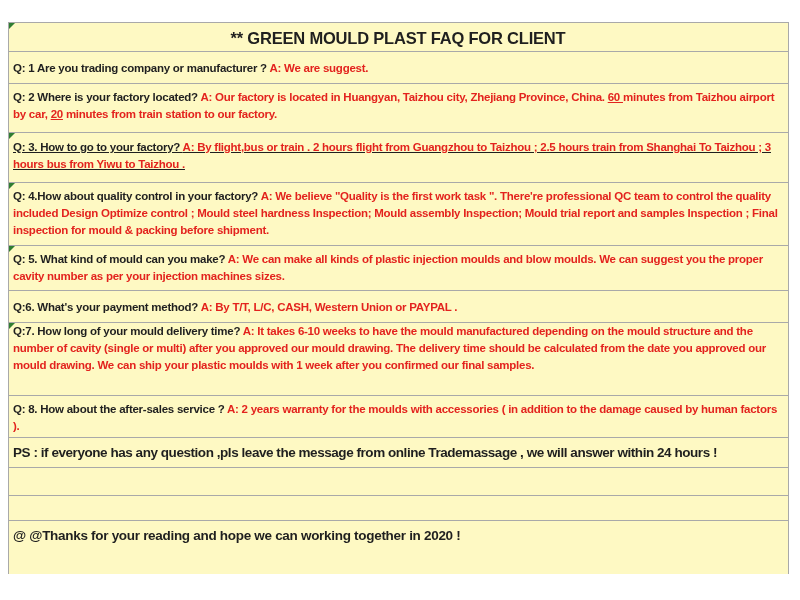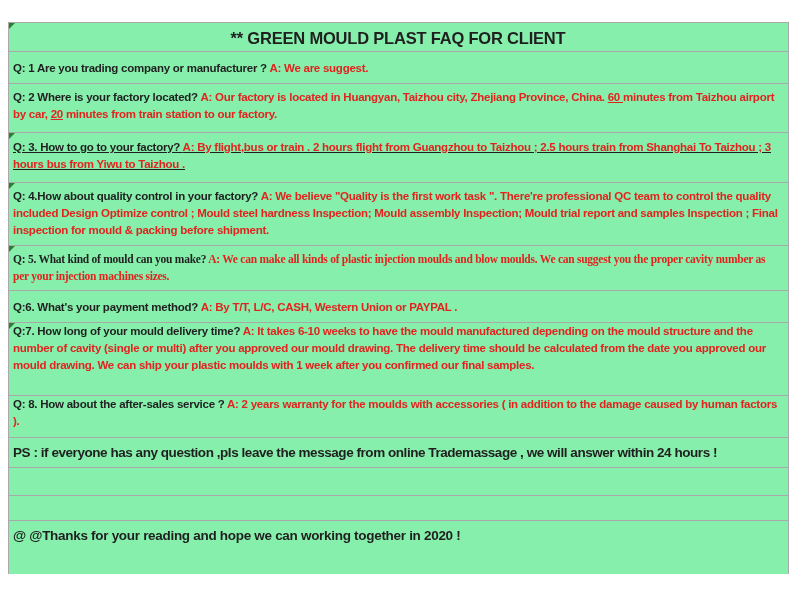--- a/index.html
+++ b/index.html
@@ -21,44 +21,44 @@
     position: relative;
     border: 1px solid var(--grid, #a9a9a9);
     margin-top: -1px;
     overflow: hidden;
     font-weight: 700;
     color: var(--ink, #1f1f1f);
     font-size: 11.5px;
     line-height: 17px;
     letter-spacing: -0.25px;
     padding: 0 5px 0 4px;
-    background: #86efac;
+    background: #fef9c3;
   }
   .row:first-child { margin-top: 0; }
   .q { color: var(--ink, #1f1f1f); }
   .a { color: var(--answer, #e3231e); }
   .u { text-decoration: underline; }
   .corner {
     position: absolute;
     top: 0;
     left: 0;
     width: 0;
     height: 0;
     border-top: 6px solid var(--marker, #2f7d31);
     border-right: 6px solid transparent;
   }
   .rt   { height: 30px; padding-top: 4px; text-align: center; font-size: 16.5px; line-height: 22px; letter-spacing: -0.2px; }
   .r1   { height: 33px; padding-top: 8px; }
   .r2   { height: 50px; padding-top: 5px; }
   .r3   { height: 51px; padding-top: 6px; text-decoration: underline; }
   .r4   { height: 64px; padding-top: 5px; }
-  .r5   { height: 46px; padding-top: 5px; font-family: Liberation Serif, serif; }
+  .r5   { height: 46px; padding-top: 5px; }
   .r6   { height: 33px; padding-top: 8px; }
   .r7   { height: 74px; }
-  .r8   { height: 43px; }
+  .r8   { height: 43px; padding-top: 5px; }
   .rps  { height: 31px; padding-top: 5px; font-size: 13.5px; line-height: 20px; letter-spacing: -0.45px; white-space: nowrap; }
   .re1  { height: 29px; }
   .re2  { height: 26px; }
   .rth  { height: 29px; padding-top: 5px; font-size: 13.5px; line-height: 19px; letter-spacing: -0.3px; white-space: nowrap; }
   .rtail{ height: 26px; border-top: none; border-bottom: none; }
 </style>
 </head>
 <body>
 
 <div class="faq-table">

